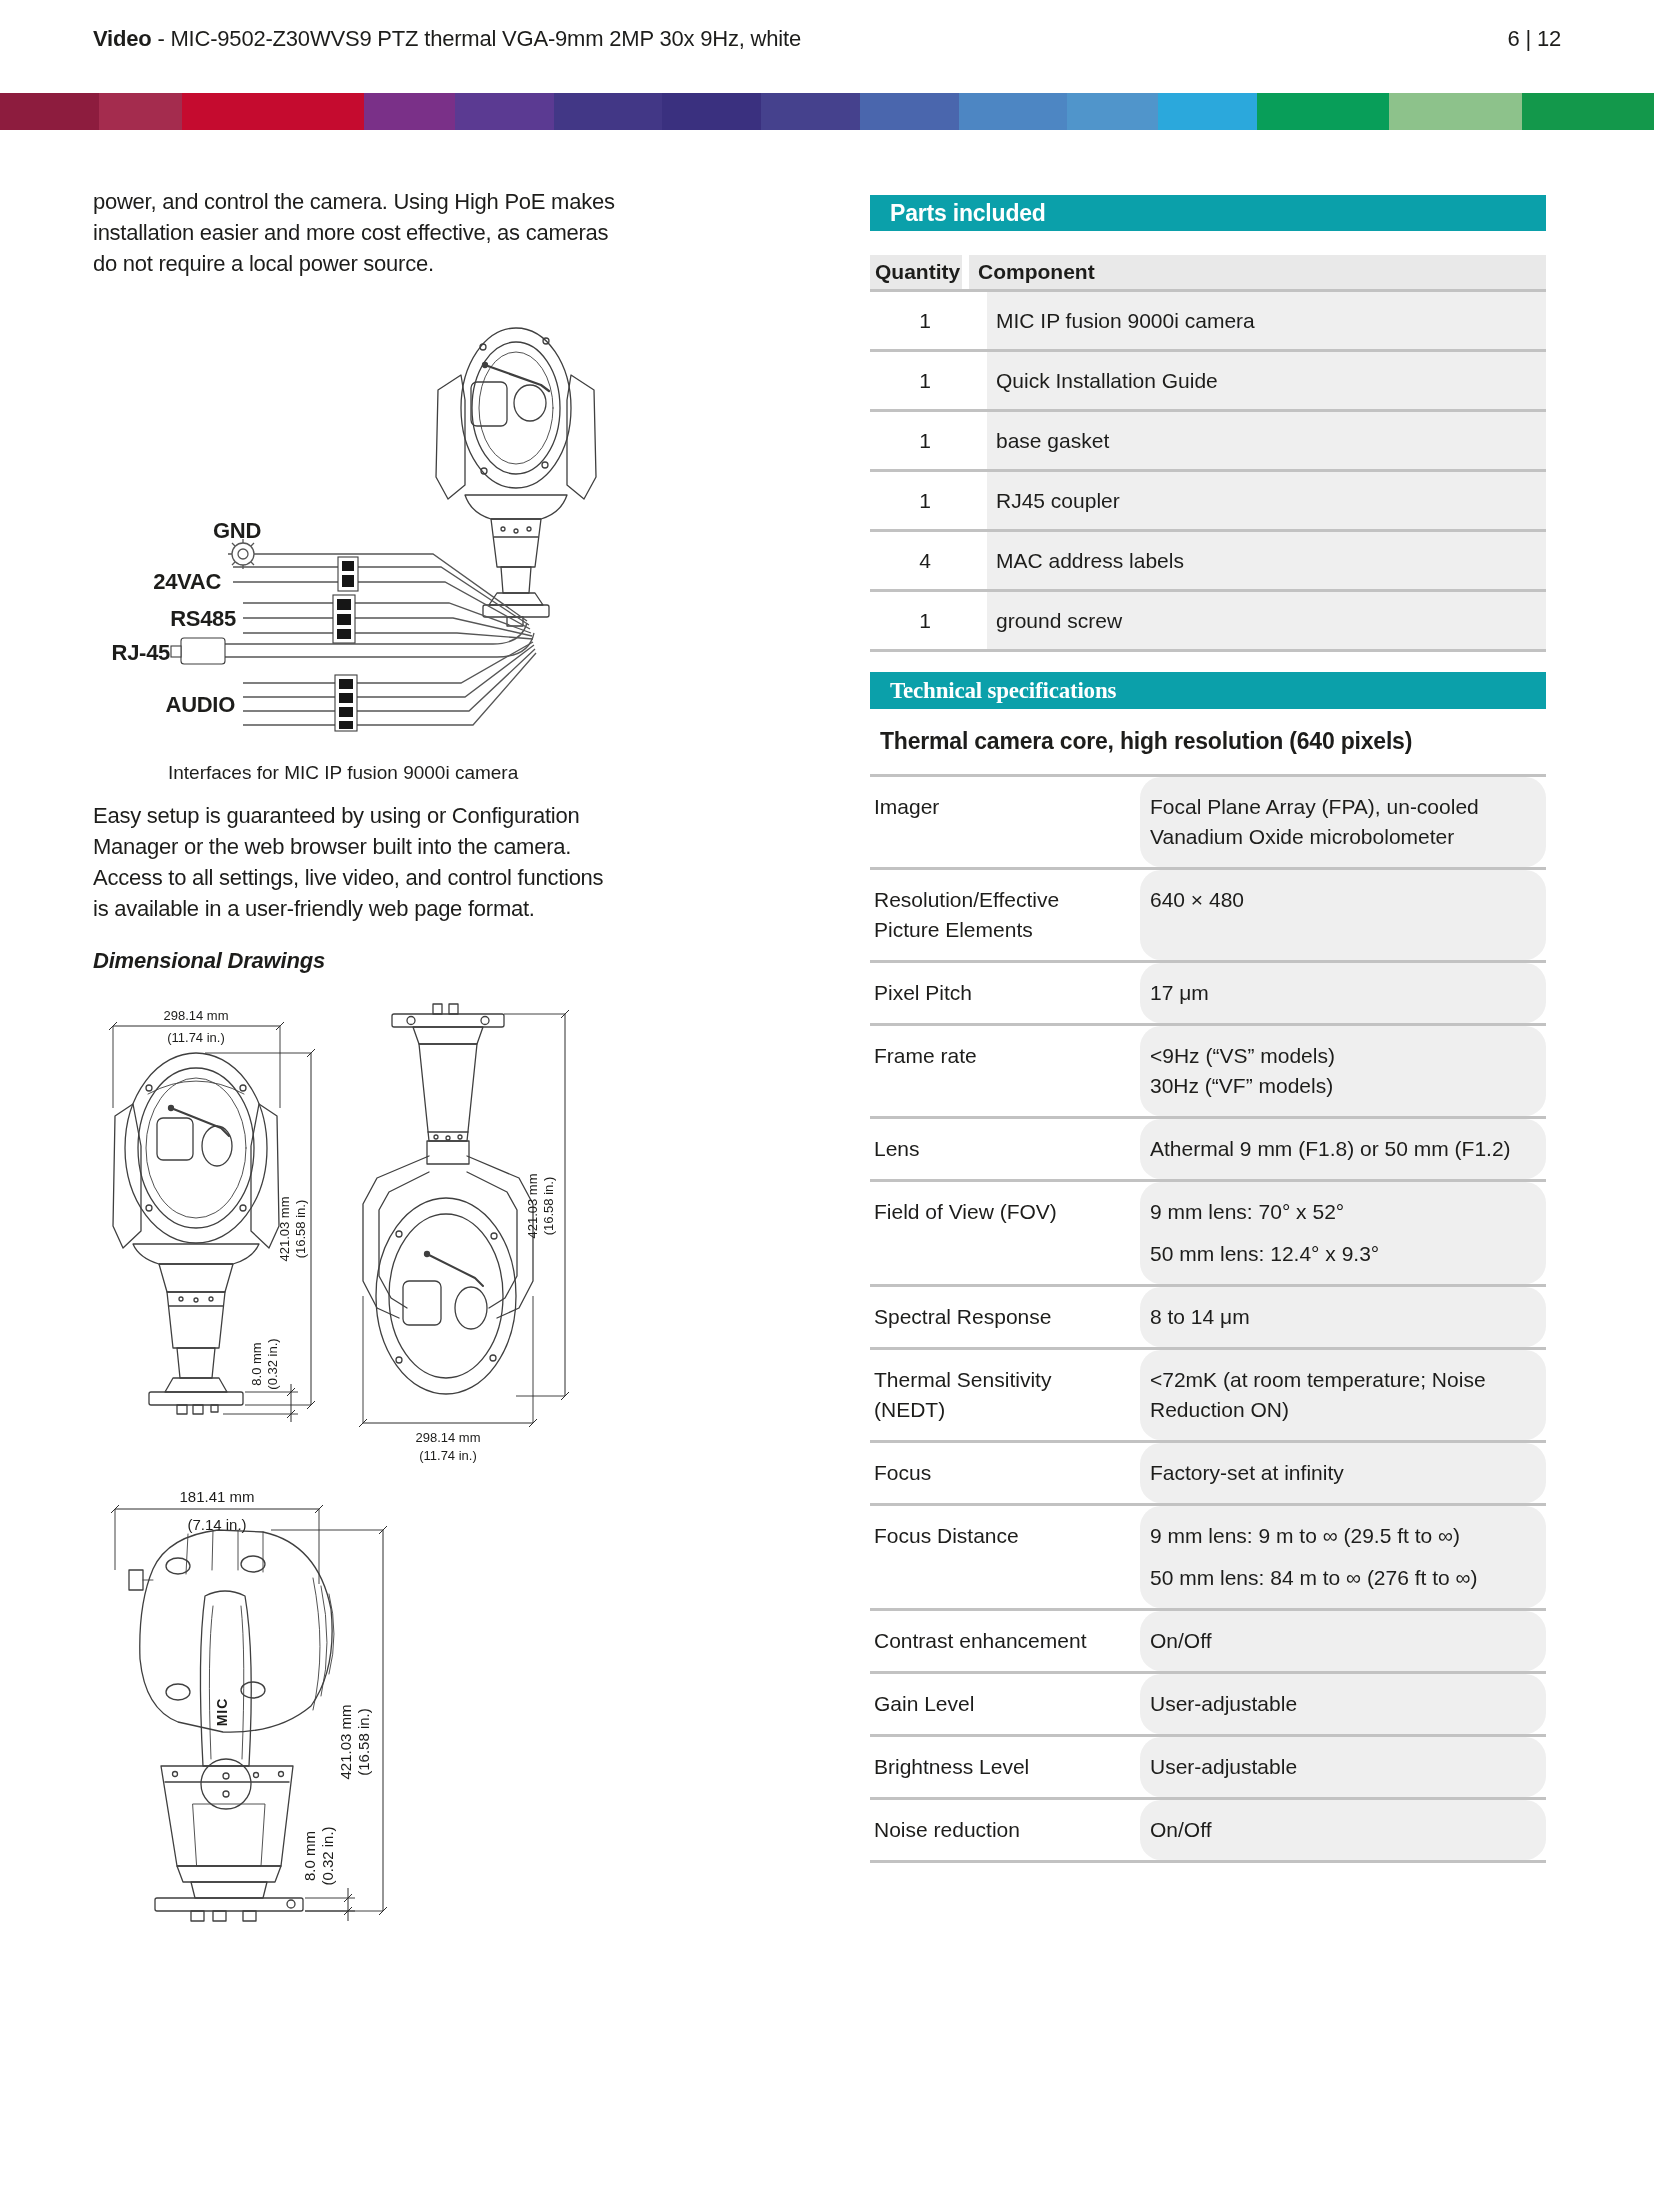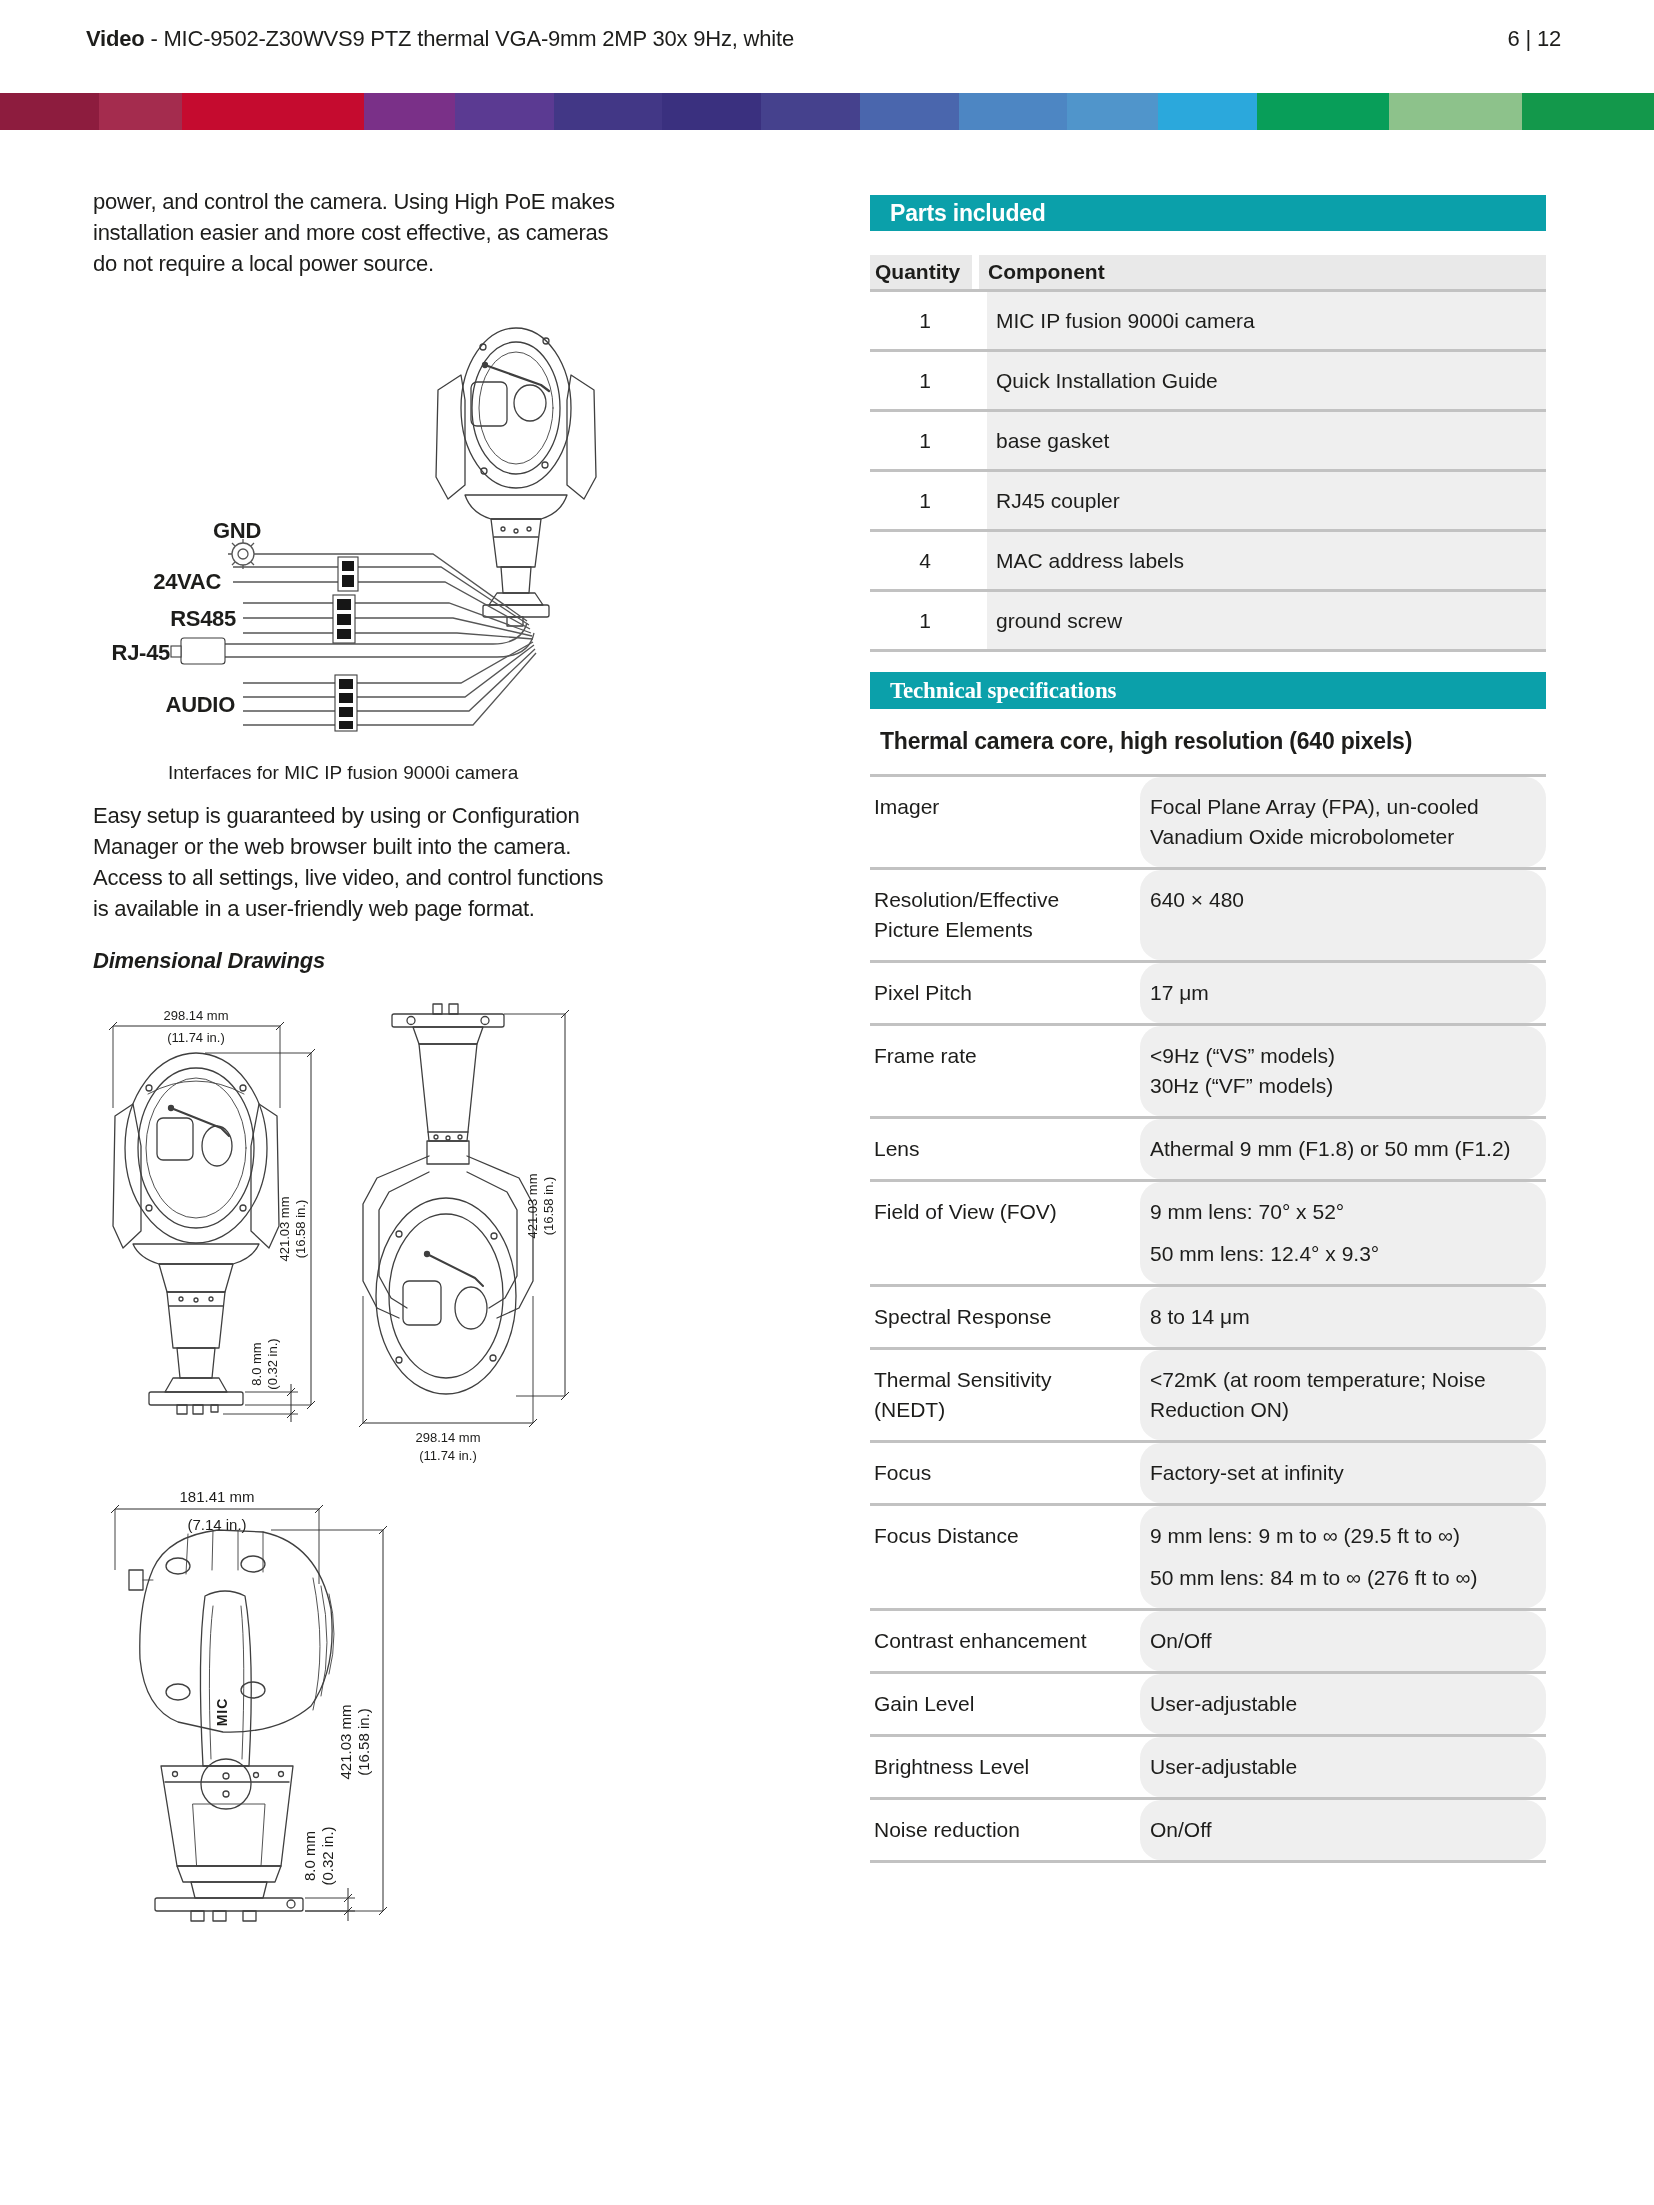--- a/index.html
+++ b/index.html
@@ -8,21 +8,21 @@
     --cellbg:#efefef;
     --headbg:#e9e9e9;
     --sep:#c2c2c2;
   }
   *{box-sizing:border-box;}
   html,body{margin:0;padding:0;background:#ffffff;}
   .page{position:relative;width:1654px;height:2205px;background:#fff;
         font-family:"Liberation Sans",sans-serif;color:var(--ink);overflow:hidden;}
 
   
-  .doc-header{position:absolute;left:86px;right:93px;top:26px;display:flex;
+  .doc-header{position:absolute;left:93px;right:93px;top:26px;display:flex;
               justify-content:space-between;align-items:flex-end;font-size:22px;letter-spacing:-0.2px;}
   .doc-header .bold{font-weight:bold;}
   .brand-bar{position:absolute;left:0;top:93px;width:100%;height:37px;background:#c50b2f;}
 
   
   .left-col{position:absolute;left:93px;top:186px;width:712px;}
   .body-text{margin:0;font-size:22px;line-height:31px;white-space:pre-line;letter-spacing:-0.25px;}
   .setup-par{margin-top:16px;}
   .caption{margin:2px 0 0 75px;font-size:19px;}
   .dim-heading{margin:24px 0 0 0;font-size:22px;font-weight:bold;letter-spacing:-0.2px;font-style:italic;}
@@ -41,21 +41,21 @@
   .diag-label{font-family:"Liberation Sans",sans-serif;font-size:22px;font-weight:bold;fill:#1d1d1b;stroke:none;letter-spacing:-0.3px;}
   .mic-mark{font-family:"Liberation Sans",sans-serif;font-size:14px;font-weight:bold;fill:#1d1d1b;stroke:none;letter-spacing:1px;}
 
   
   .right-col{position:absolute;left:870px;top:195px;width:676px;}
   .section-bar{height:36px;background:var(--teal);color:#fff;font-size:23px;font-weight:bold;
                display:flex;align-items:center;padding-left:20px;letter-spacing:-0.2px;}
   .tech-bar{margin-top:20px;height:37px;font-family:Liberation Serif, serif;}
   .parts-header{margin-top:24px;display:flex;height:37px;border-bottom:3px solid var(--sep);
                 font-weight:bold;font-size:21px;}
-  .ph-qty{width:102px;background:var(--headbg);display:flex;align-items:center;padding-left:5px;}
+  .ph-qty{width:92px;background:var(--headbg);display:flex;align-items:center;padding-left:5px;}
   .col-gap{width:7px;background:#fff;}
   .ph-comp{flex:1;background:var(--headbg);display:flex;align-items:center;padding-left:9px;}
   .prow{display:flex;height:60px;border-bottom:3px solid var(--sep);font-size:21px;}
   .pqty{width:110px;display:flex;align-items:center;justify-content:center;}
   .pcomp{flex:1;background:var(--cellbg);display:flex;align-items:center;padding-left:9px;}
   .subheading{margin:19px 0 0 10px;font-size:23px;font-weight:bold;letter-spacing:-0.2px;}
   .spec-table{margin-top:19px;border-top:3px solid var(--sep);}
   .srow{display:flex;border-bottom:3px solid var(--sep);}
   .slabel{width:262px;padding:15px 8px 15px 4px;font-size:21px;line-height:30px;}
   .sgap{width:8px;}

